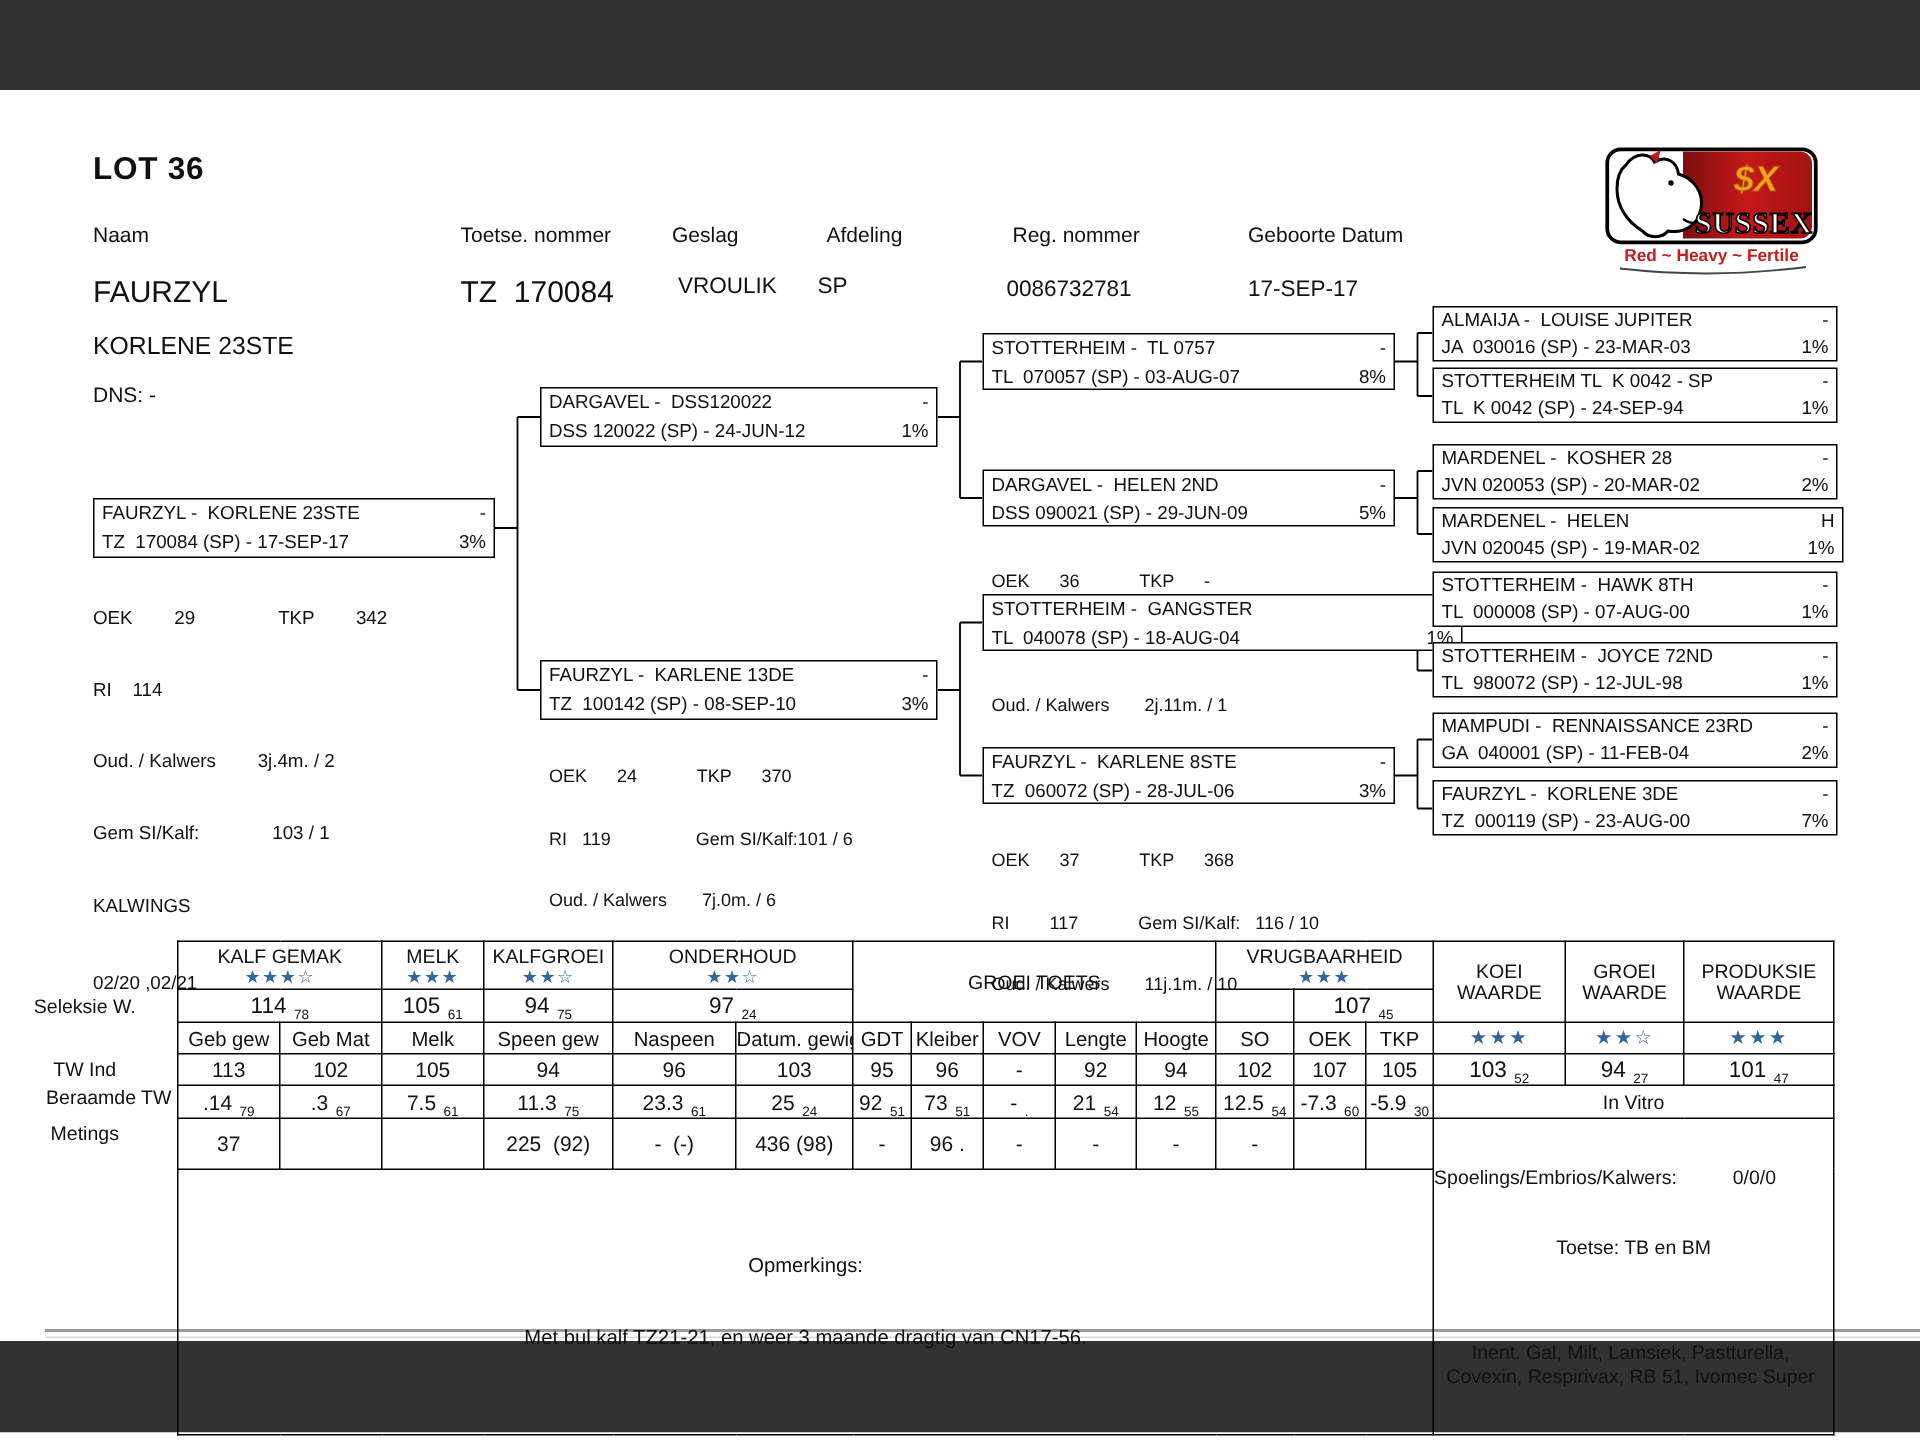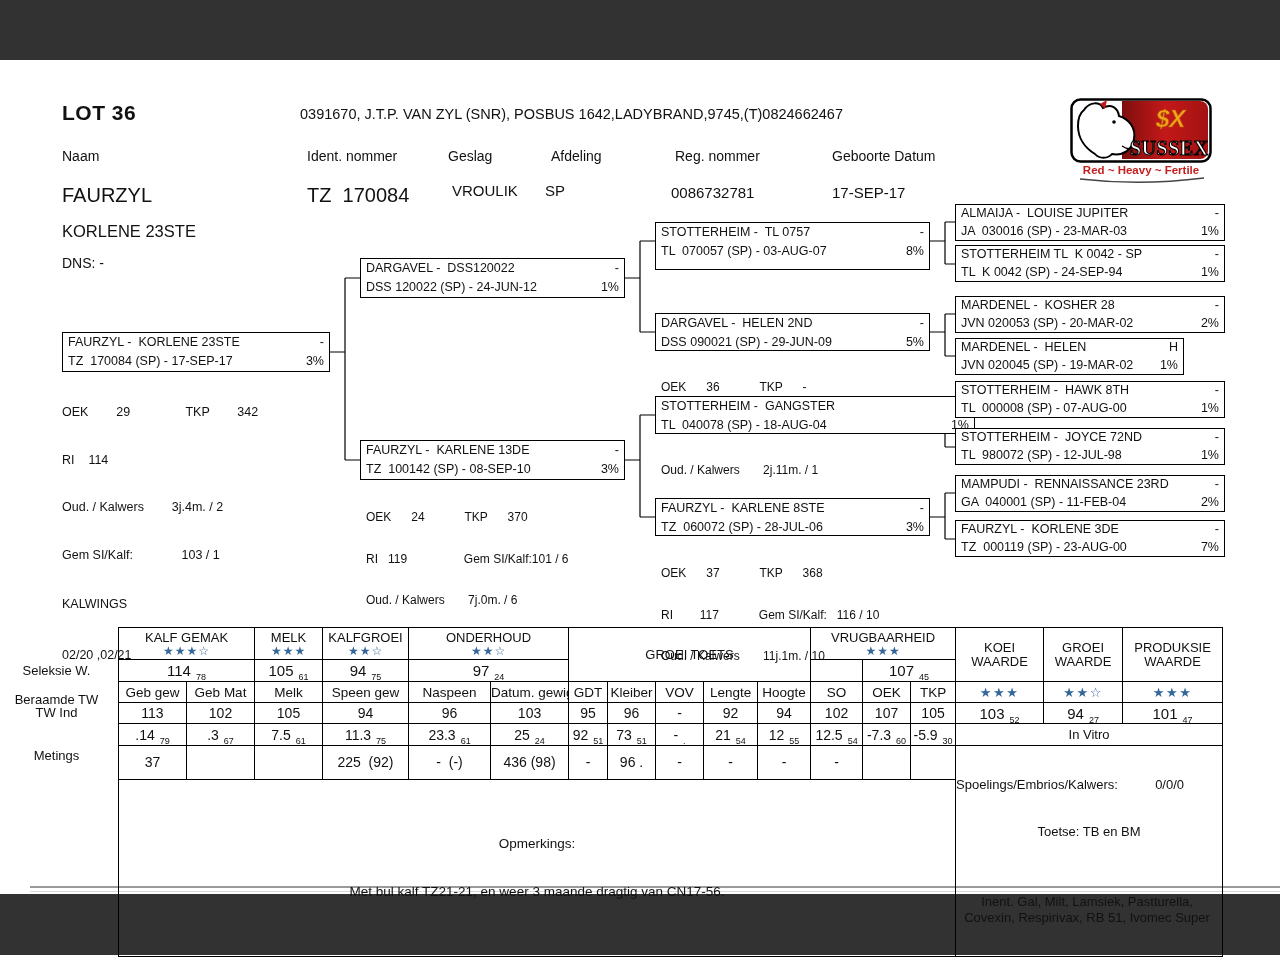--- a/index.html
+++ b/index.html
@@ -53,23 +53,22 @@
 </head>
 <body>
 <div id="stage">
 
   <div class="bar" id="bar-top"></div>
   <div class="bar" id="bar-bottom"></div>
   <div id="bottom-strip"></div>
   <div id="page-rule"></div>
 
   <div class="abs" id="lot">LOT 36</div>
-  <div class="abs" id="owner">0391670, J.T.P. VAN ZYL (SNR), POSBUS 1642,LADYBRAND,9745,(T)0824662467</div>
   <div class="abs flabel" style="left:62px">Naam</div>
-  <div class="abs flabel" style="left:307px">Ident. nommer</div>
+  <div class="abs flabel" style="left:307px">Toetse. nommer</div>
   <div class="abs flabel" style="left:448px">Geslag</div>
   <div class="abs flabel" style="left:551px">Afdeling</div>
   <div class="abs flabel" style="left:675px">Reg. nommer</div>
   <div class="abs flabel" style="left:832px">Geboorte Datum</div>
   <div class="abs fvalue" style="left:62px">FAURZYL</div>
   <div class="abs fvalue" style="left:307px">TZ  170084</div>
   <div class="abs fvalue-big" style="left:452px">VROULIK</div>
   <div class="abs fvalue-big" style="left:545px">SP</div>
   <div class="abs fvalue" style="left:671px;font-size:15px;">0086732781</div>
   <div class="abs fvalue" style="left:832px;font-size:15px;">17-SEP-17</div>
@@ -128,21 +127,21 @@
   <div class="pbox lh19" style="left:360px;top:440px;width:265px;height:40px;">
     <div class="row"><span>FAURZYL -  KARLENE 13DE</span><span>-</span></div>
     <div class="row"><span>TZ  100142 (SP) - 08-SEP-10</span><span>3%</span></div>
   </div>
   <div class="pstats tight" style="left:366px;top:483px;">
     <div>OEK      24            TKP      370</div>
     <div>RI   119                 Gem SI/Kalf:101 / 6</div>
     <div>Oud. / Kalwers       7j.0m. / 6</div>
   </div>
 
-  <div class="pbox lh19" style="left:655px;top:222px;width:275px;height:48px;">
+  <div class="pbox lh19" style="left:655px;top:222px;width:275px;height:38px;">
     <div class="row"><span>STOTTERHEIM -  TL 0757</span><span>-</span></div>
     <div class="row"><span>TL  070057 (SP) - 03-AUG-07</span><span>8%</span></div>
   </div>
 
   <div class="pbox lh19" style="left:655px;top:313px;width:275px;height:38px;">
     <div class="row"><span>DARGAVEL -  HELEN 2ND</span><span>-</span></div>
     <div class="row"><span>DSS 090021 (SP) - 29-JUN-09</span><span>5%</span></div>
   </div>
   <div class="pstats tight" style="left:661px;top:353px;">
     <div>OEK      36            TKP      -</div>
@@ -170,21 +169,21 @@
     <div class="row"><span>JA  030016 (SP) - 23-MAR-03</span><span>1%</span></div>
   </div>
   <div class="pbox lh18" style="left:955px;top:245px;width:270px;height:37px;">
     <div class="row"><span>STOTTERHEIM TL  K 0042 - SP</span><span>-</span></div>
     <div class="row"><span>TL  K 0042 (SP) - 24-SEP-94</span><span>1%</span></div>
   </div>
   <div class="pbox lh18" style="left:955px;top:296px;width:270px;height:37px;">
     <div class="row"><span>MARDENEL -  KOSHER 28</span><span>-</span></div>
     <div class="row"><span>JVN 020053 (SP) - 20-MAR-02</span><span>2%</span></div>
   </div>
-  <div class="pbox lh18" style="left:955px;top:338px;width:229px;height:37px;">
+  <div class="pbox lh18" style="left:955px;top:338px;width:274px;height:37px;">
     <div class="row"><span>MARDENEL -  HELEN</span><span>H</span></div>
     <div class="row"><span>JVN 020045 (SP) - 19-MAR-02</span><span>1%</span></div>
   </div>
   <div class="pbox lh18" style="left:955px;top:381px;width:270px;height:37px;">
     <div class="row"><span>STOTTERHEIM -  HAWK 8TH</span><span>-</span></div>
     <div class="row"><span>TL  000008 (SP) - 07-AUG-00</span><span>1%</span></div>
   </div>
   <div class="pbox lh18" style="left:955px;top:428px;width:270px;height:37px;">
     <div class="row"><span>STOTTERHEIM -  JOYCE 72ND</span><span>-</span></div>
     <div class="row"><span>TL  980072 (SP) - 12-JUL-98</span><span>1%</span></div>
@@ -193,21 +192,21 @@
     <div class="row"><span>MAMPUDI -  RENNAISSANCE 23RD</span><span>-</span></div>
     <div class="row"><span>GA  040001 (SP) - 11-FEB-04</span><span>2%</span></div>
   </div>
   <div class="pbox lh18" style="left:955px;top:520px;width:270px;height:37px;">
     <div class="row"><span>FAURZYL -  KORLENE 3DE</span><span>-</span></div>
     <div class="row"><span>TZ  000119 (SP) - 23-AUG-00</span><span>7%</span></div>
   </div>
 
   <div class="rowlabel" style="left:0;top:663px;">Seleksie W.</div>
   <div class="rowlabel" style="left:0;top:705px;">TW Ind</div>
-  <div class="rowlabel" style="left:0;top:692px;">Beraamde TW</div>
+  <div class="rowlabel" style="left:0;top:724px;padding-left:16px;">Beraamde TW</div>
   <div class="rowlabel" style="left:0;top:748px;">Metings</div>
 
   <table id="perf">
     <colgroup>
       <col style="width:68px">
         <col style="width:68px">
         <col style="width:68px">
         <col style="width:86px">
       <col style="width:82px">
         <col style="width:78px">

